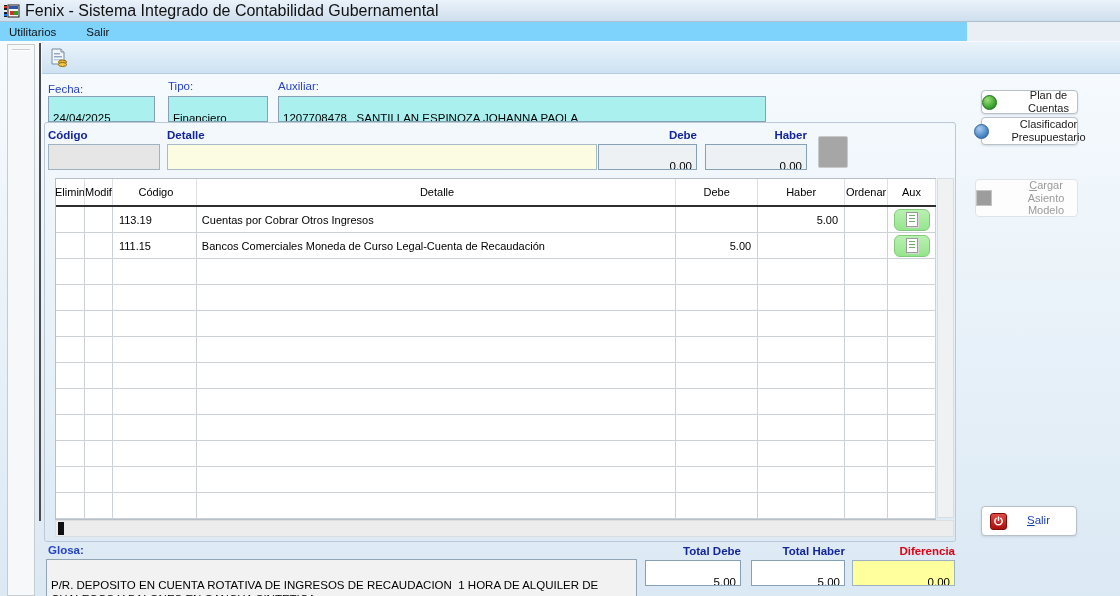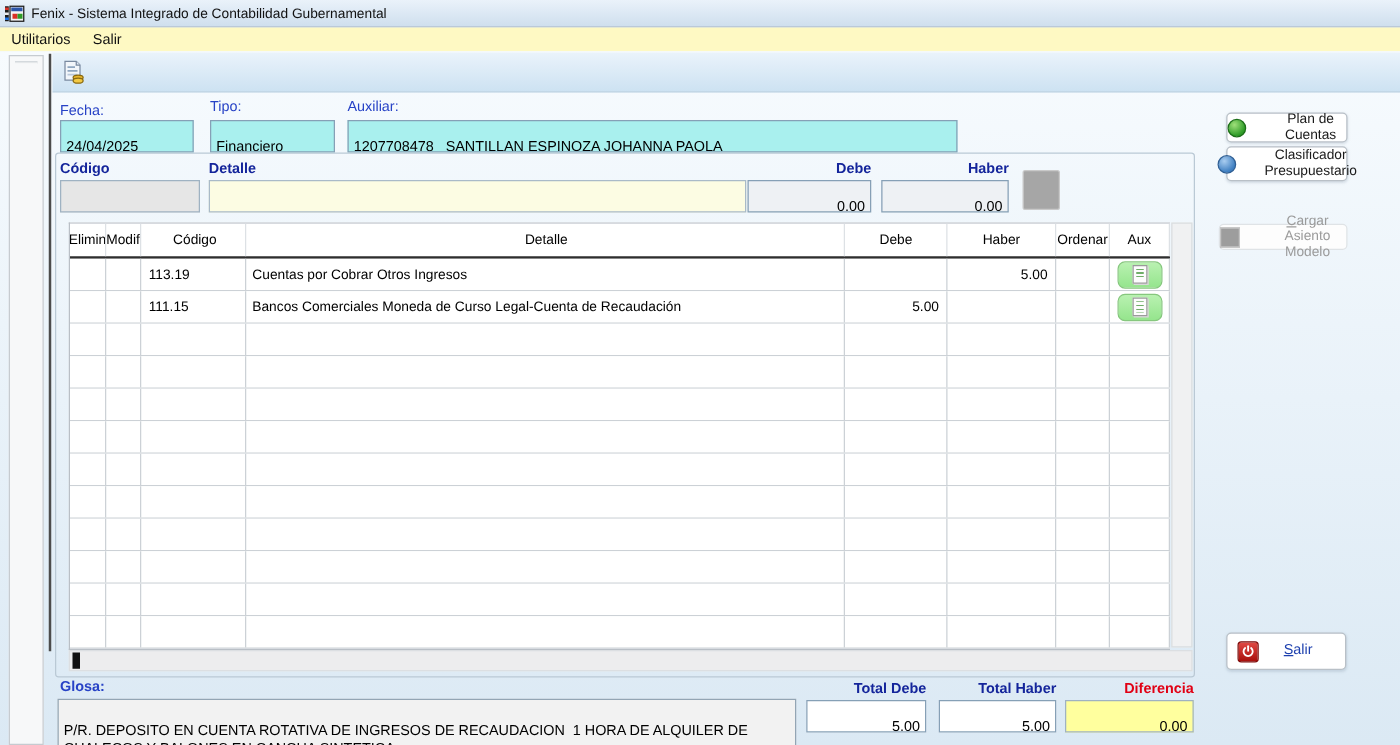--- a/index.html
+++ b/index.html
@@ -3,25 +3,25 @@
 <meta charset="utf-8">
 <style>
   * { margin:0; padding:0; box-sizing:border-box; }
   html,body { width:1120px; height:596px; overflow:hidden; }
   body { font-family:"Liberation Sans", sans-serif; font-size:11px; color:#000; background:#e9eff5; position:relative; }
 
   
   .titlebar { position:absolute; left:0; top:0; width:1120px; height:22px;
     background:linear-gradient(#eaf2fa,#cfdfee); border-bottom:1px solid #aebfd0;
     display:flex; align-items:center; padding-left:4px; gap:5px; }
-  .titlebar .ttl { font-size:11px; color:#111; }
+  .titlebar .ttl { font-size:16px; color:#111; }
   .appicon { width:16px; height:16px; display:inline-block; }
 
-  .menubar { position:absolute; left:0; top:22px; width:1120px; height:19px;
-    background:#fef9c3; display:flex; align-items:center; }
+  .menubar { position:absolute; left:0; top:22px; width:967px; height:19px;
+    background:#7dd3fc; display:flex; align-items:center;gap:12px; }
   .menuitem { padding:2px 9px; font-size:11.5px; color:#111; cursor:default; }
 
   .content { position:absolute; left:0; top:41px; width:1120px; height:555px;
     background:linear-gradient(#f7fbfe,#dbe9f4); }
 
   
   .leftstrip { position:absolute; left:7px; top:3px; width:28px; height:552px;
     background:#f7f8f9; border:1px solid #c6cbd0; }
   .grip { position:absolute; left:4px; top:4px; width:18px; height:2px;
     background:#c9ced3; border-bottom:1px solid #fff; }
@@ -318,21 +318,21 @@
   <div class="field yellowf" style="left:852px; top:519px; width:103px; height:21px;">0.00</div>
 
   <div class="sbtn" style="left:981px; top:49px; width:97px; height:24px;">
     <span class="sphere green"></span>
     <span>Plan de Cuentas</span>
   </div>
   <div class="sbtn" style="left:981px; top:76px; width:97px; height:28px; padding:0 2px;">
     <span class="sphere blue"></span>
     <span>Clasificador Presupuestario</span>
   </div>
-  <div class="sbtn disabled" style="left:975px; top:138px; width:103px; height:21px;">
+  <div class="sbtn disabled" style="left:975px; top:138px; width:103px; height:38px;">
     <span class="graysq"></span>
     <span><span class="u">C</span><span>argar Asiento Modelo</span></span>
   </div>
   <div class="sbtn" style="left:981px; top:465px; width:96px; height:30px; justify-content:flex-start; padding-left:8px; gap:20px;">
     <span class="power">
       <svg width="11" height="11" viewBox="0 0 12 12">
         <path d="M6 1 v4" stroke="#fff" stroke-width="1.6" stroke-linecap="round"></path>
         <path d="M3.4 2.6 a4 4 0 1 0 5.2 0" fill="none" stroke="#fff" stroke-width="1.6" stroke-linecap="round"></path>
       </svg>
     </span>

